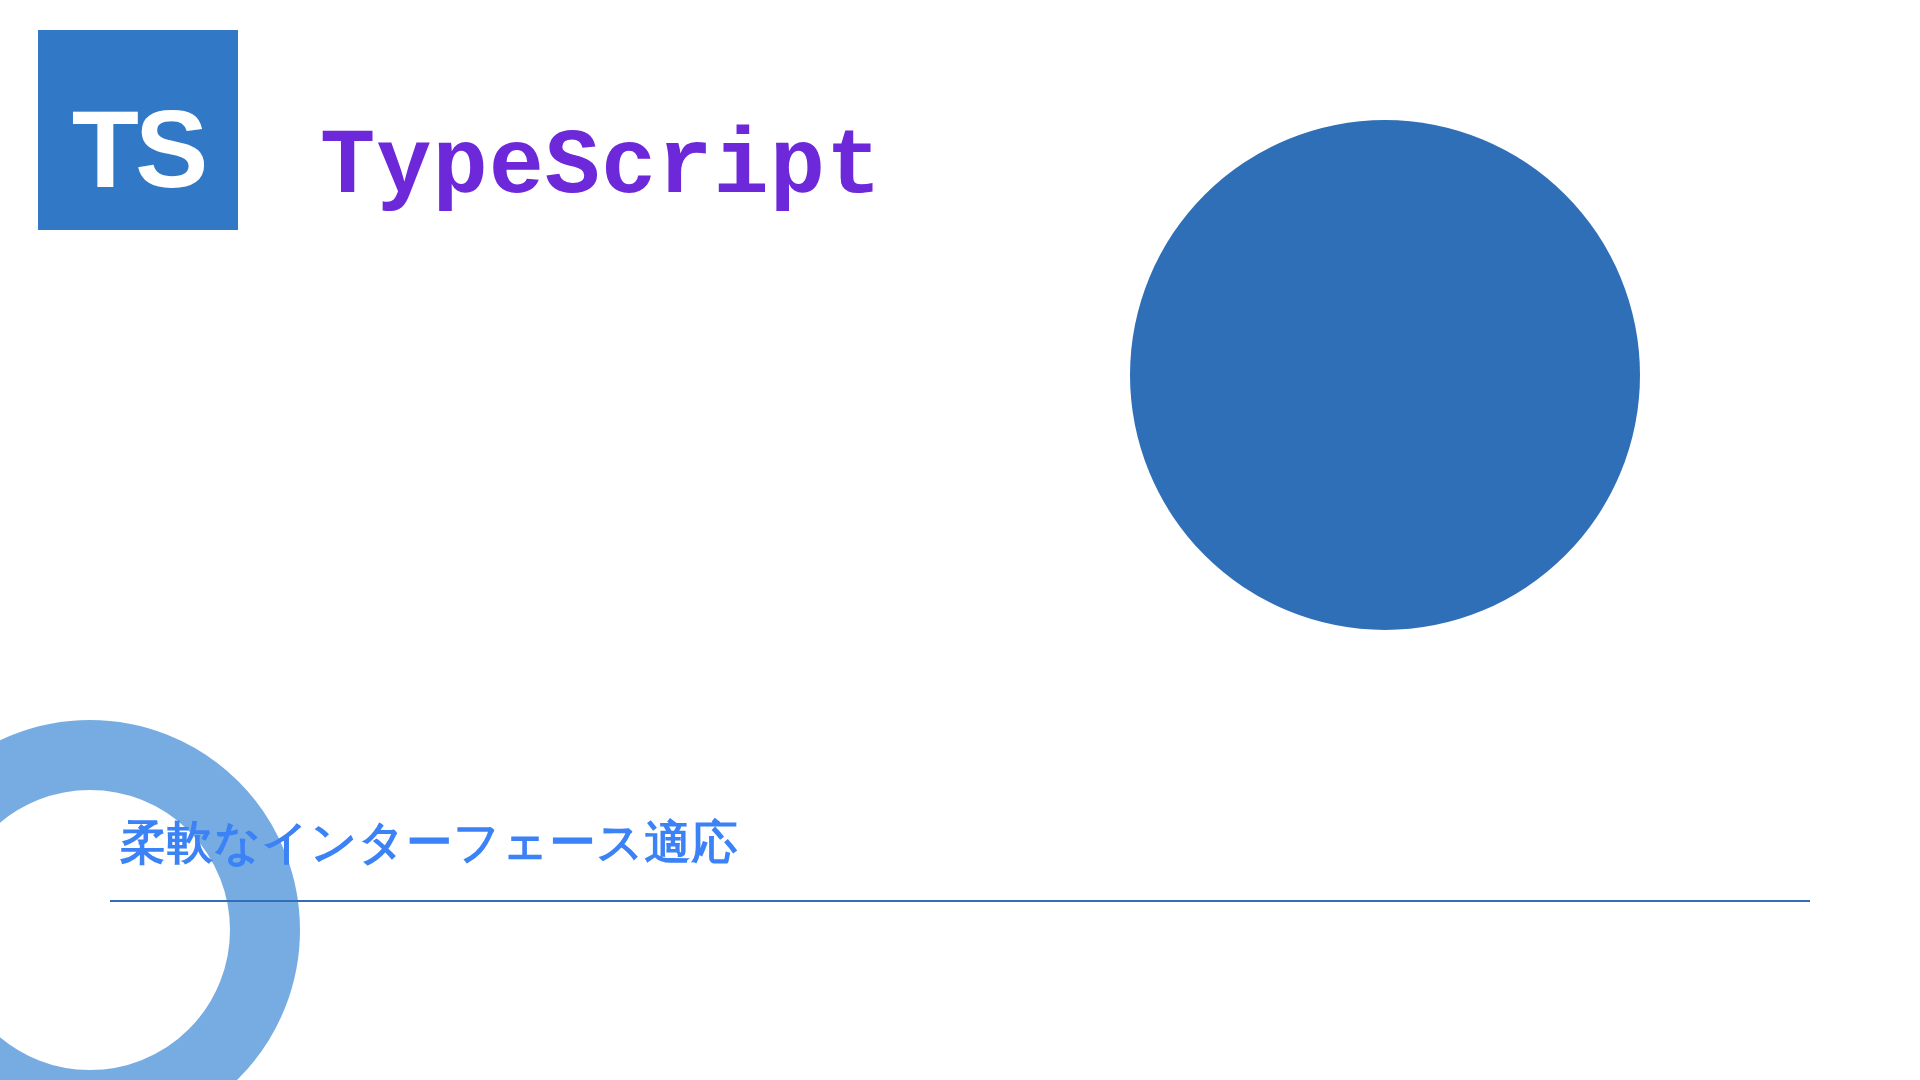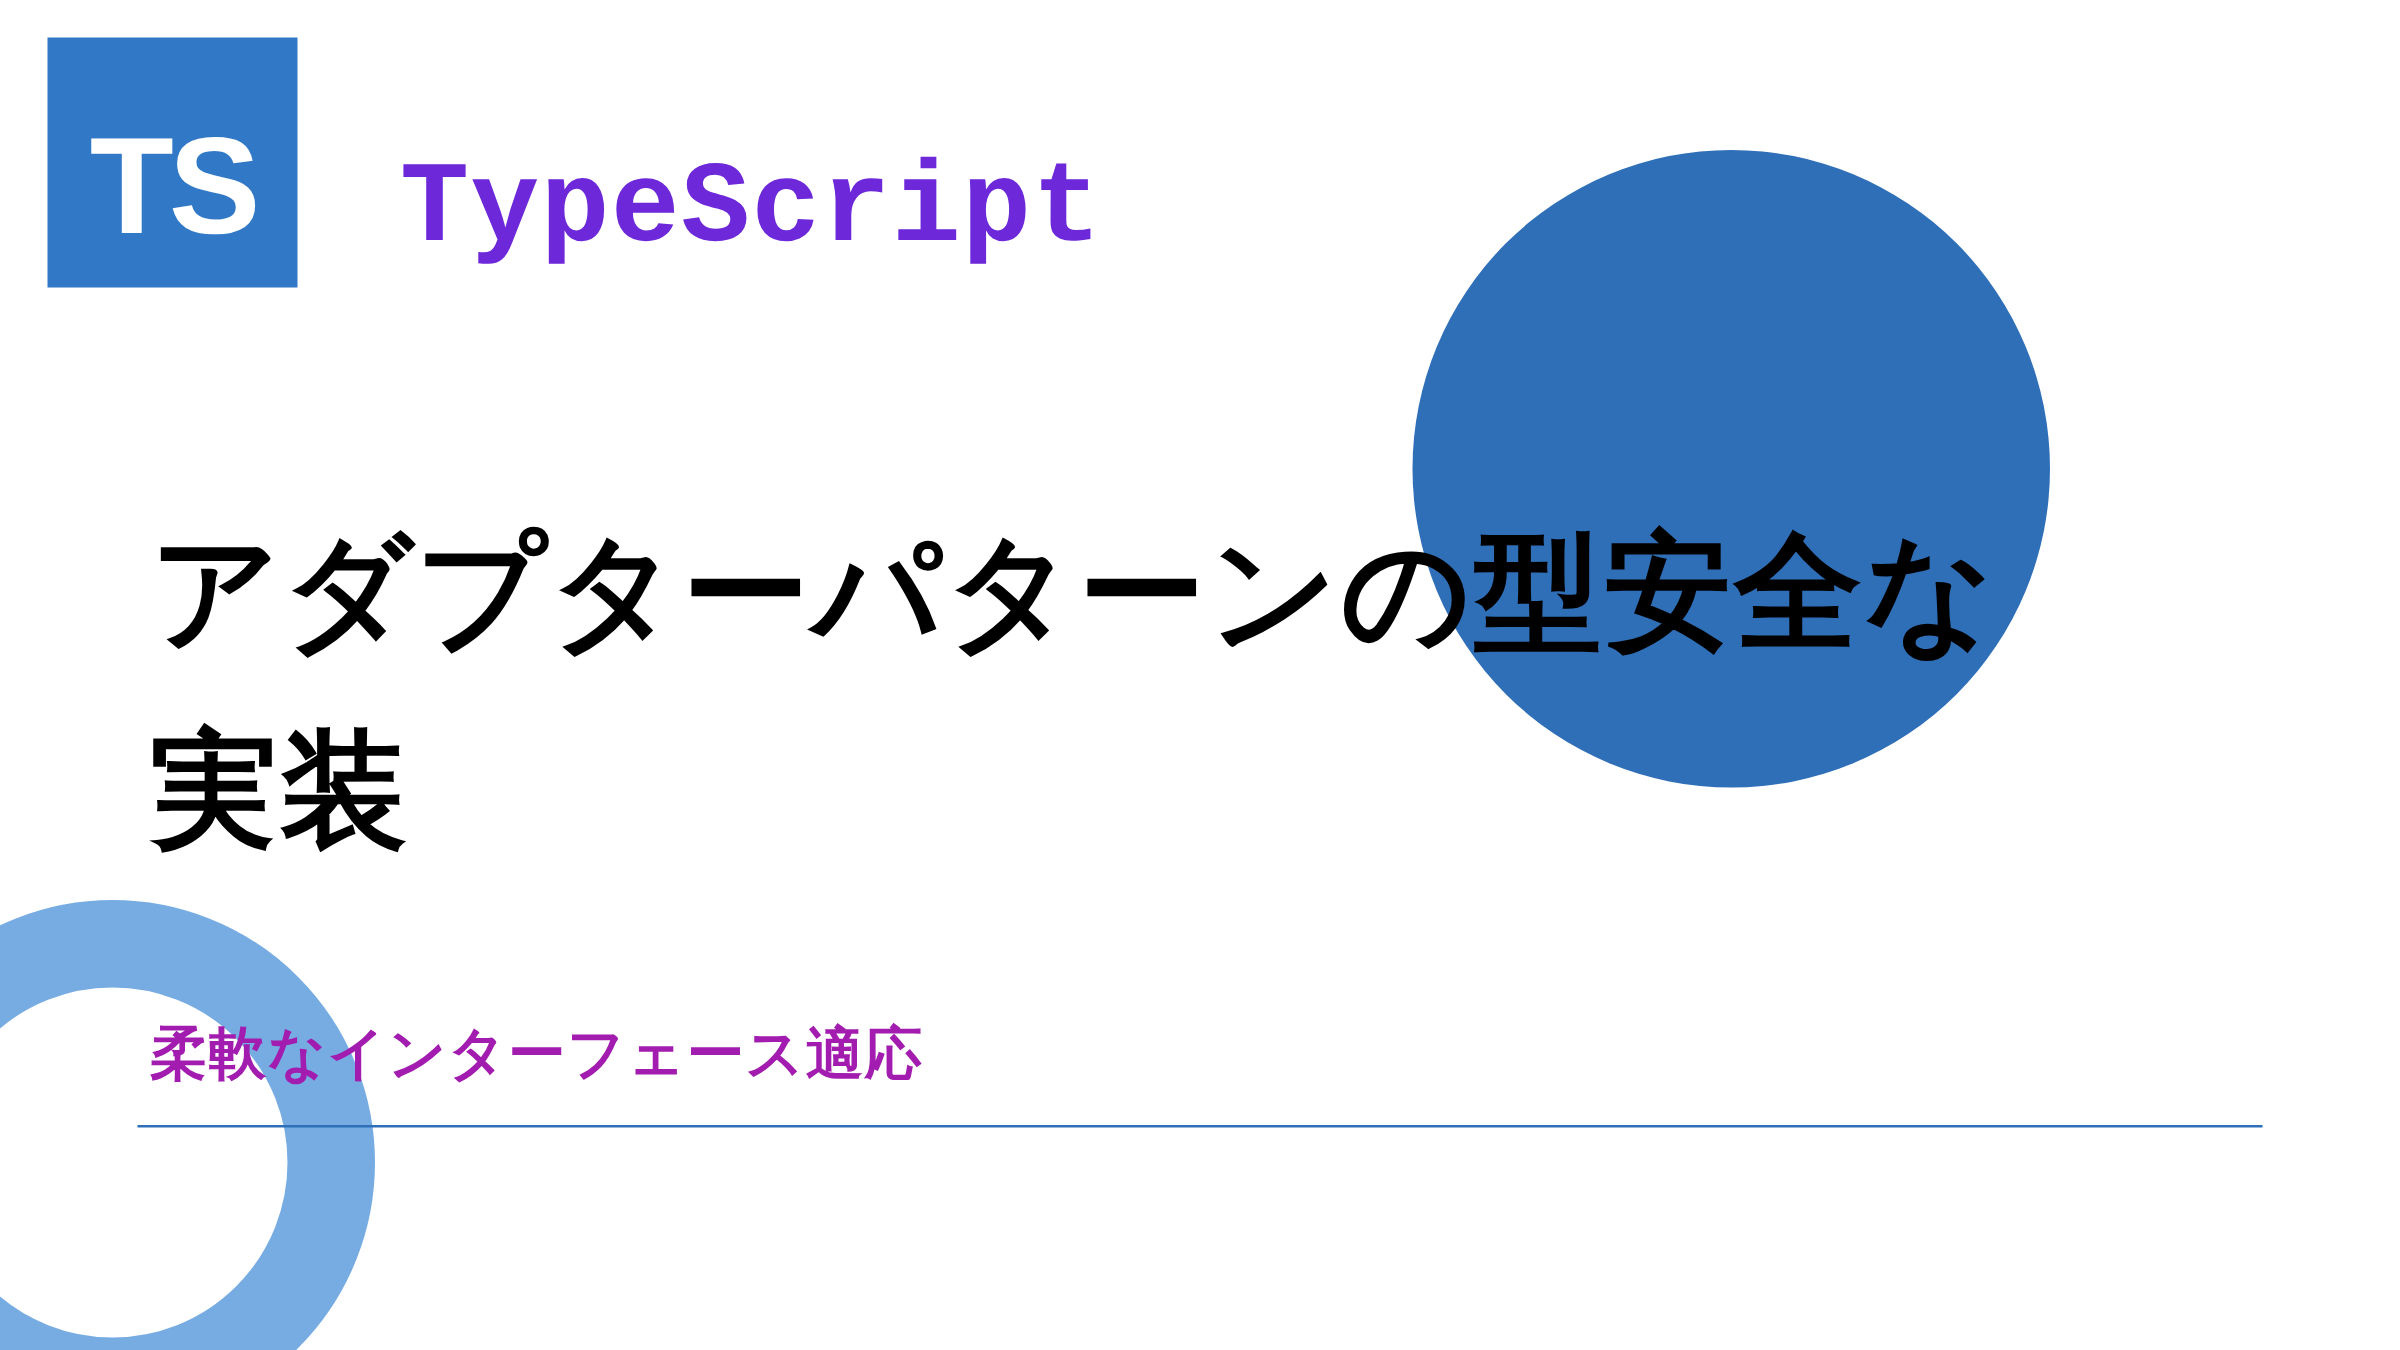--- a/index.html
+++ b/index.html
@@ -4,34 +4,33 @@
   <style>
     * { margin: 0; padding: 0; box-sizing: border-box; }
     html, body { width: 1920px; height: 1080px; overflow: hidden; background: #ffffff; font-family: "Hiragino Sans", "Yu Gothic", "Meiryo", sans-serif; }
     .canvas { position: relative; width: 1920px; height: 1080px; }
     .logo-box { position: absolute; top: 30px; left: 38px; width: 200px; height: 200px; background: #3178c6; display: flex; align-items: flex-end; justify-content: center; padding-bottom: 18px; }
     .logo-text { color: #ffffff; font-weight: 800; font-size: 110px; letter-spacing: -4px; font-family: "Segoe UI", Arial, sans-serif; }
     .brand-label { position: absolute; top: 115px; left: 320px; font-size: 92px; font-weight: 700; color: #6d28d9; font-family: "Consolas", "Menlo", "Courier New", monospace; letter-spacing: 1px; }
     .big-circle { position: absolute; top: 120px; left: 1130px; width: 510px; height: 510px; border-radius: 50%; background: #2f6fb8; }
     .ring { position: absolute; top: 720px; left: -120px; width: 420px; height: 420px; border-radius: 50%; border: 70px solid #4a90d9; opacity: 0.75; }
     .title { position: absolute; top: 395px; left: 120px; width: 1520px; font-size: 102px; font-weight: 900; color: #000000; line-height: 1.55; letter-spacing: 2px; }
-    .subtitle { position: absolute; top: 812px; left: 120px; font-size: 46px; font-weight: 800; color: #a21caf; letter-spacing: 1px; }
+    .subtitle { position: absolute; top: 812px; left: 120px; font-size: 46px; font-weight: 800; color: #3b82f6; letter-spacing: 1px; }
     .rule { position: absolute; top: 900px; left: 110px; width: 1700px; height: 0; border-top: 2.5px solid #2f6fb8; }
   </style>
 </head>
 <body>
 
 <div class="canvas">
   <div class="big-circle"></div>
   <div class="ring"></div>
 
   <div class="logo-box">
     <span class="logo-text">TS</span>
   </div>
 
   <div class="brand-label">TypeScript</div>
 
-  <div class="title">アダプターパターンの型安全な実装</div>
 
   <div class="subtitle">柔軟なインターフェース適応</div>
 
   <div class="rule"></div>
 </div>
 
 </body></html>

